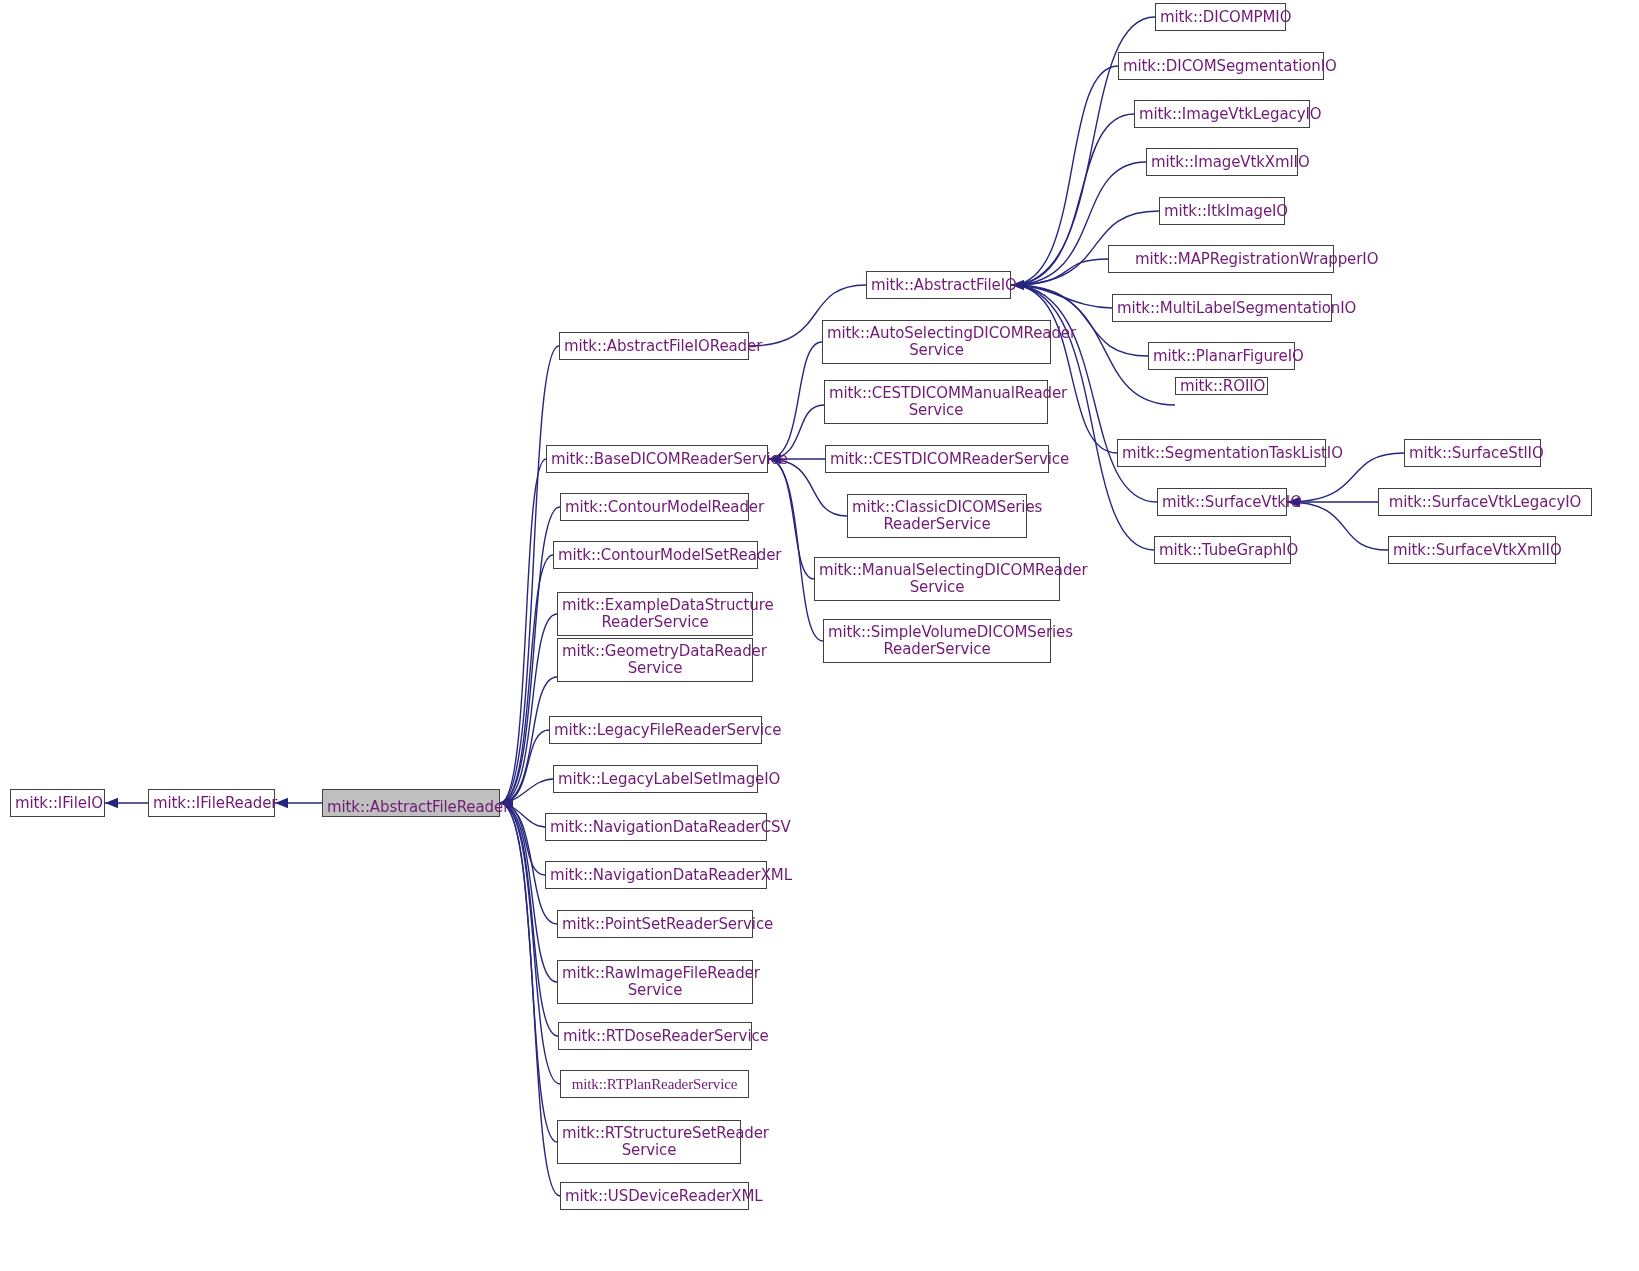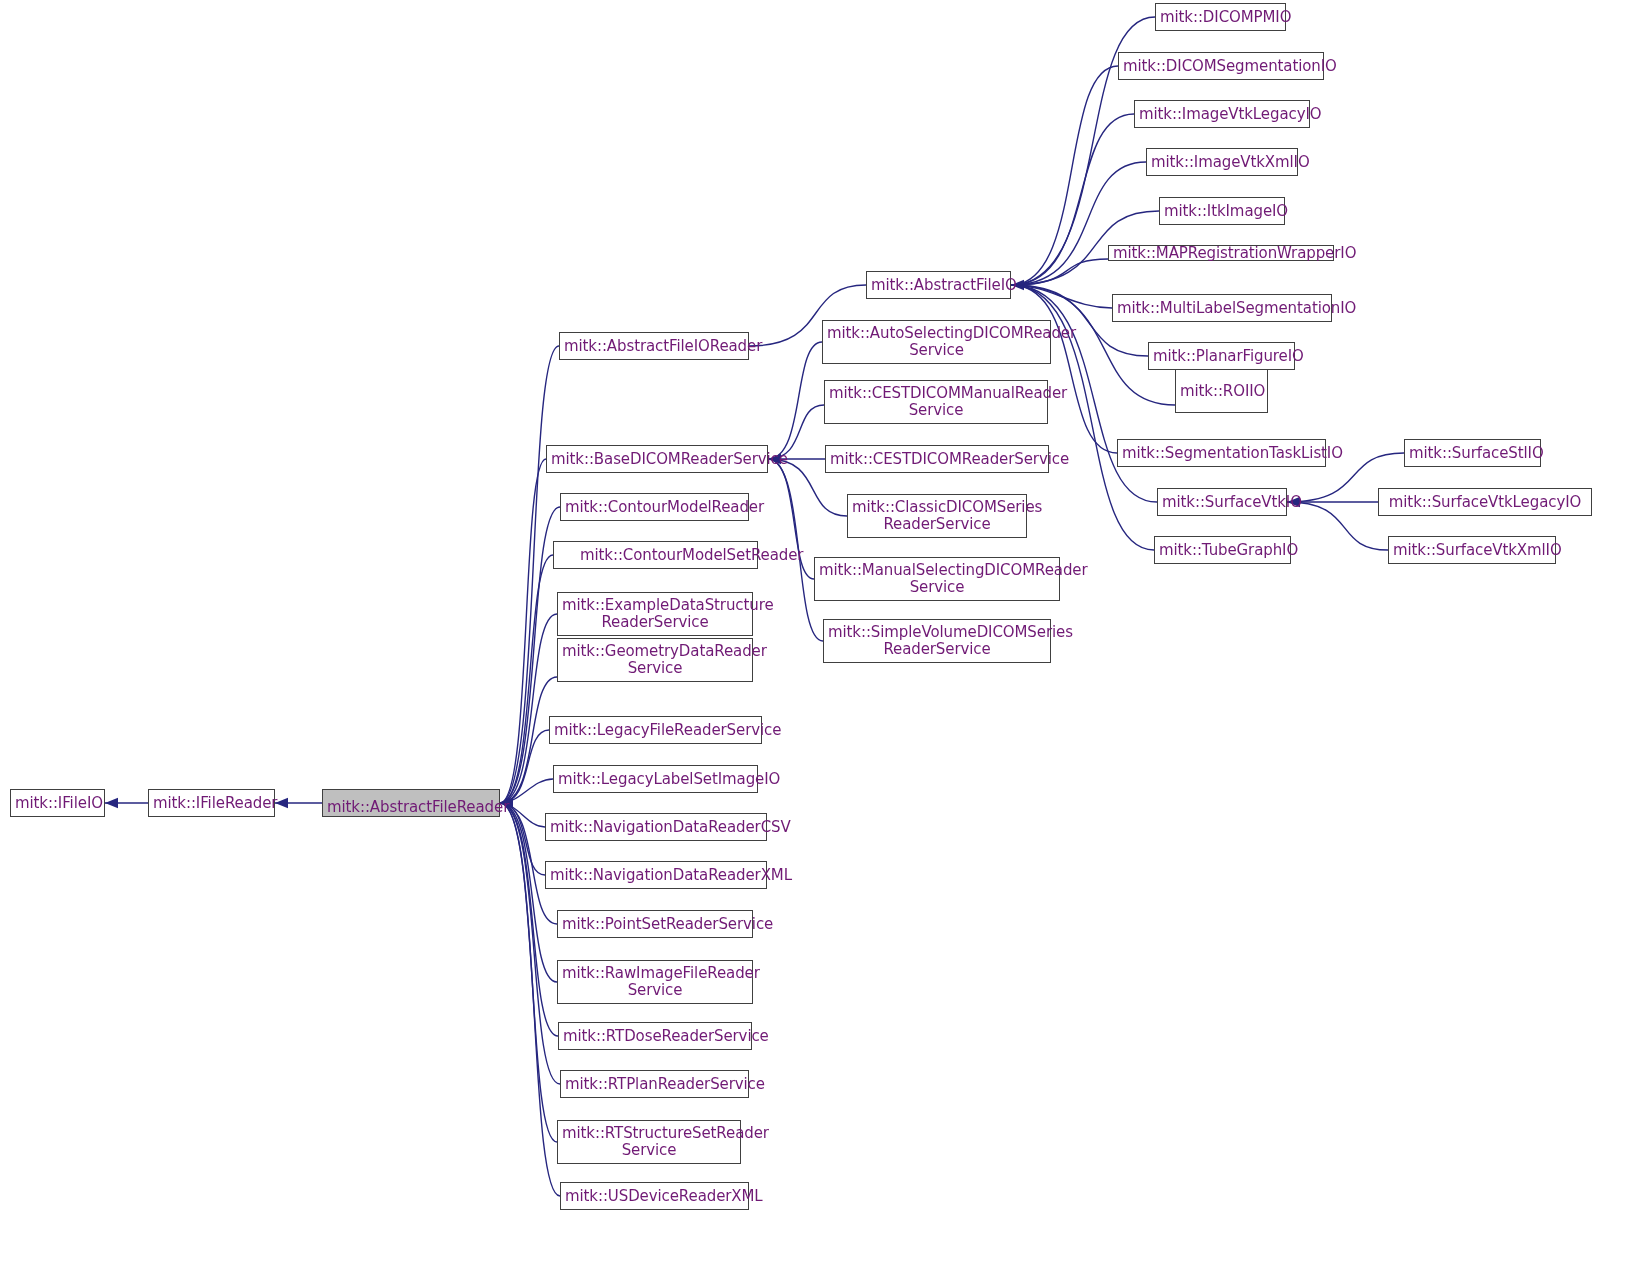--- a/index.html
+++ b/index.html
@@ -137,58 +137,58 @@
       <path d="M 1388 550 C 1332.45 550, 1357.7 502, 1287 502" fill="none" stroke="#26267f" stroke-width="1.4"></path>
       <polygon points="1287,502 1274,507.2 1274,496.8" fill="#26267f"></polygon>
     </svg>
   <div id="nodes-layer">
       <div class="node" style="left: 10px; top: 789px; width: 95px; height: 28px;"><span class="node-label">mitk::IFileIO</span></div>
       <div class="node" style="left: 148px; top: 789px; width: 127px; height: 28px;"><span class="node-label">mitk::IFileReader</span></div>
       <div class="node highlight" style="left: 322px; top: 789px; width: 178px; height: 28px; align-items: flex-end;"><span class="node-label">mitk::AbstractFileReader</span></div>
       <div class="node" style="left: 559px; top: 332px; width: 190px; height: 28px;"><span class="node-label">mitk::AbstractFileIOReader</span></div>
       <div class="node" style="left: 546px; top: 445px; width: 222px; height: 28px;"><span class="node-label">mitk::BaseDICOMReaderService</span></div>
       <div class="node" style="left: 560px; top: 493px; width: 189px; height: 28px;"><span class="node-label">mitk::ContourModelReader</span></div>
-      <div class="node" style="left: 553px; top: 541px; width: 205px; height: 28px; padding-left: 22px;"><span class="node-label">mitk::ContourModelSetReader</span></div>
+      <div class="node" style="left: 553px; top: 541px; width: 205px; height: 28px;"><span class="node-label">mitk::ContourModelSetReader</span></div>
       <div class="node" style="left: 557px; top: 592px; width: 196px; height: 44px;"><span class="node-label">mitk::ExampleDataStructure
 ReaderService</span></div>
       <div class="node" style="left: 557px; top: 638px; width: 196px; height: 44px;"><span class="node-label">mitk::GeometryDataReader
 Service</span></div>
       <div class="node" style="left: 549px; top: 716px; width: 213px; height: 28px;"><span class="node-label">mitk::LegacyFileReaderService</span></div>
       <div class="node" style="left: 553px; top: 765px; width: 205px; height: 28px;"><span class="node-label">mitk::LegacyLabelSetImageIO</span></div>
       <div class="node" style="left: 545px; top: 813px; width: 222px; height: 28px;"><span class="node-label">mitk::NavigationDataReaderCSV</span></div>
       <div class="node" style="left: 545px; top: 861px; width: 222px; height: 28px;"><span class="node-label">mitk::NavigationDataReaderXML</span></div>
       <div class="node" style="left: 557px; top: 910px; width: 196px; height: 28px;"><span class="node-label">mitk::PointSetReaderService</span></div>
       <div class="node" style="left: 557px; top: 960px; width: 196px; height: 44px;"><span class="node-label">mitk::RawImageFileReader
 Service</span></div>
       <div class="node" style="left: 558px; top: 1022px; width: 194px; height: 28px;"><span class="node-label">mitk::RTDoseReaderService</span></div>
-      <div class="node" style="left: 560px; top: 1070px; width: 189px; height: 28px;"><span class="node-label">mitk::RTPlanReaderService</span></div>
+      <div class="node" style="left: 560px; top: 1070px; width: 189px; height: 28px; font-family: Liberation Serif, serif;"><span class="node-label">mitk::RTPlanReaderService</span></div>
       <div class="node" style="left: 557px; top: 1120px; width: 184px; height: 44px;"><span class="node-label">mitk::RTStructureSetReader
 Service</span></div>
       <div class="node" style="left: 560px; top: 1182px; width: 189px; height: 28px;"><span class="node-label">mitk::USDeviceReaderXML</span></div>
       <div class="node" style="left: 866px; top: 271px; width: 145px; height: 28px;"><span class="node-label">mitk::AbstractFileIO</span></div>
       <div class="node" style="left: 822px; top: 320px; width: 229px; height: 44px;"><span class="node-label">mitk::AutoSelectingDICOMReader
 Service</span></div>
       <div class="node" style="left: 824px; top: 380px; width: 224px; height: 44px;"><span class="node-label">mitk::CESTDICOMManualReader
 Service</span></div>
       <div class="node" style="left: 825px; top: 445px; width: 224px; height: 28px;"><span class="node-label">mitk::CESTDICOMReaderService</span></div>
       <div class="node" style="left: 847px; top: 494px; width: 180px; height: 44px;"><span class="node-label">mitk::ClassicDICOMSeries
 ReaderService</span></div>
       <div class="node" style="left: 814px; top: 557px; width: 246px; height: 44px;"><span class="node-label">mitk::ManualSelectingDICOMReader
 Service</span></div>
       <div class="node" style="left: 823px; top: 619px; width: 228px; height: 44px;"><span class="node-label">mitk::SimpleVolumeDICOMSeries
 ReaderService</span></div>
       <div class="node" style="left: 1155px; top: 3px; width: 131px; height: 28px;"><span class="node-label">mitk::DICOMPMIO</span></div>
       <div class="node" style="left: 1118px; top: 52px; width: 206px; height: 28px;"><span class="node-label">mitk::DICOMSegmentationIO</span></div>
       <div class="node" style="left: 1134px; top: 100px; width: 176px; height: 28px;"><span class="node-label">mitk::ImageVtkLegacyIO</span></div>
       <div class="node" style="left: 1146px; top: 148px; width: 152px; height: 28px;"><span class="node-label">mitk::ImageVtkXmlIO</span></div>
       <div class="node" style="left: 1159px; top: 197px; width: 126px; height: 28px;"><span class="node-label">mitk::ItkImageIO</span></div>
-      <div class="node" style="left: 1108px; top: 245px; width: 226px; height: 16px;"><span class="node-label">mitk::MAPRegistrationWrapperIO</span></div>
+      <div class="node" style="left: 1108px; top: 245px; width: 226px; height: 28px; padding-left: 22px;"><span class="node-label">mitk::MAPRegistrationWrapperIO</span></div>
       <div class="node" style="left: 1112px; top: 294px; width: 220px; height: 28px;"><span class="node-label">mitk::MultiLabelSegmentationIO</span></div>
       <div class="node" style="left: 1148px; top: 342px; width: 147px; height: 28px;"><span class="node-label">mitk::PlanarFigureIO</span></div>
-      <div class="node" style="left: 1175px; top: 369px; width: 93px; height: 44px;"><span class="node-label">mitk::ROIIO</span></div>
+      <div class="node" style="left: 1175px; top: 377px; width: 93px; height: 18px;"><span class="node-label">mitk::ROIIO</span></div>
       <div class="node" style="left: 1117px; top: 439px; width: 209px; height: 28px;"><span class="node-label">mitk::SegmentationTaskListIO</span></div>
       <div class="node" style="left: 1157px; top: 488px; width: 130px; height: 28px;"><span class="node-label">mitk::SurfaceVtkIO</span></div>
       <div class="node" style="left: 1154px; top: 536px; width: 137px; height: 28px;"><span class="node-label">mitk::TubeGraphIO</span></div>
       <div class="node" style="left: 1404px; top: 439px; width: 137px; height: 28px;"><span class="node-label">mitk::SurfaceStlIO</span></div>
       <div class="node" style="left: 1378px; top: 488px; width: 214px; height: 28px;"><span class="node-label">mitk::SurfaceVtkLegacyIO</span></div>
       <div class="node" style="left: 1388px; top: 536px; width: 168px; height: 28px;"><span class="node-label">mitk::SurfaceVtkXmlIO</span></div>
     </div>
 </div>
 
 </body></html>

